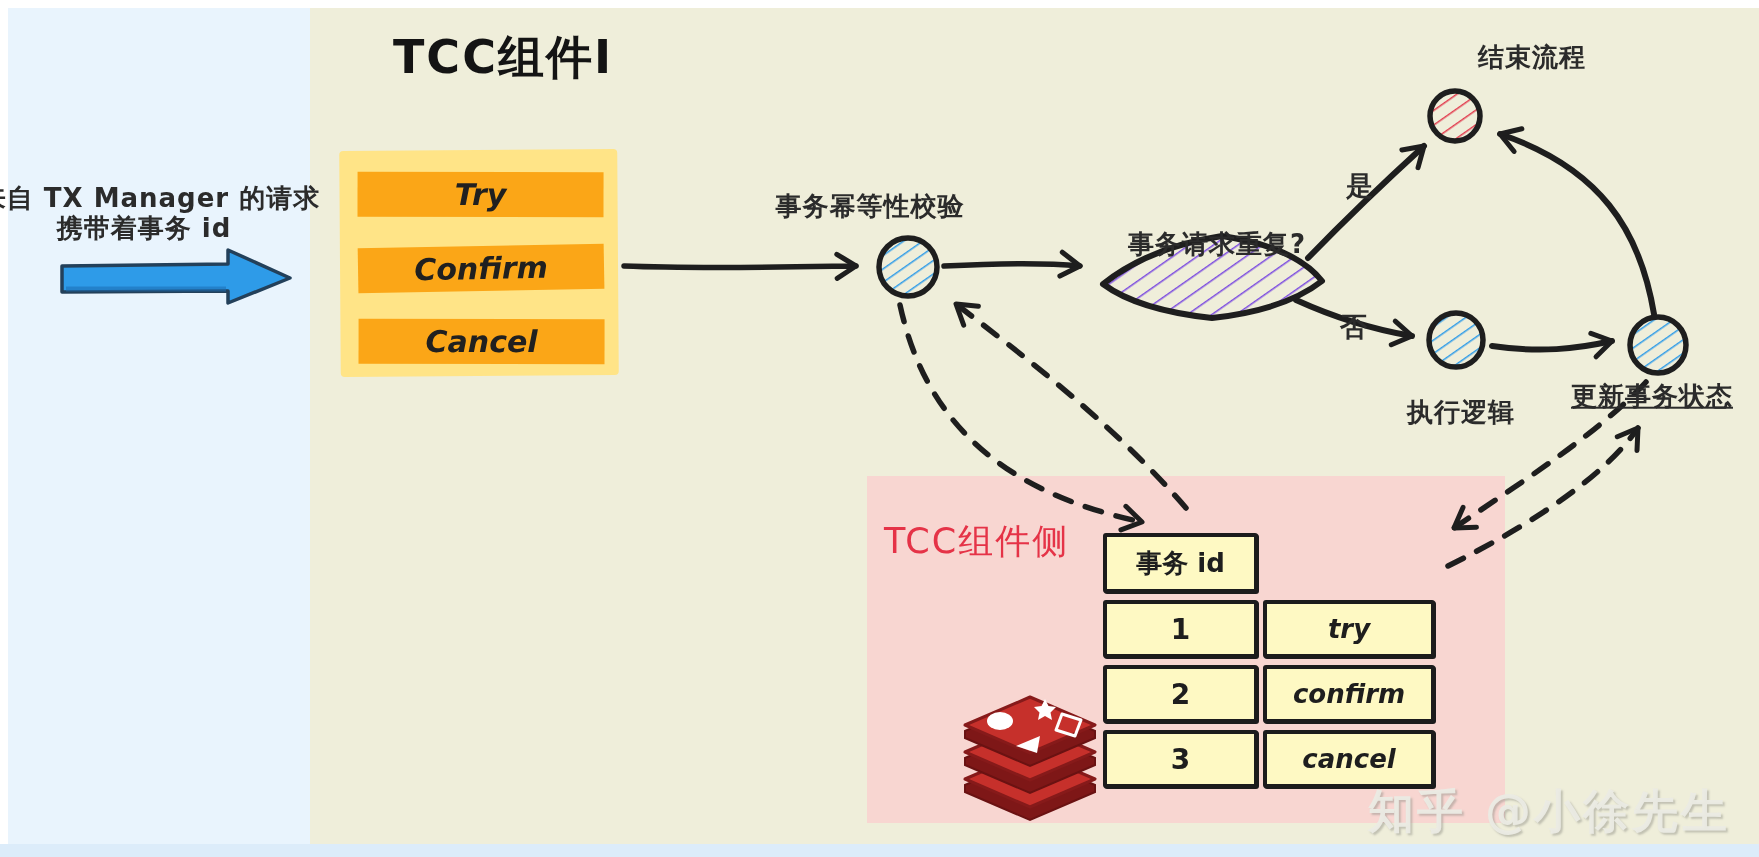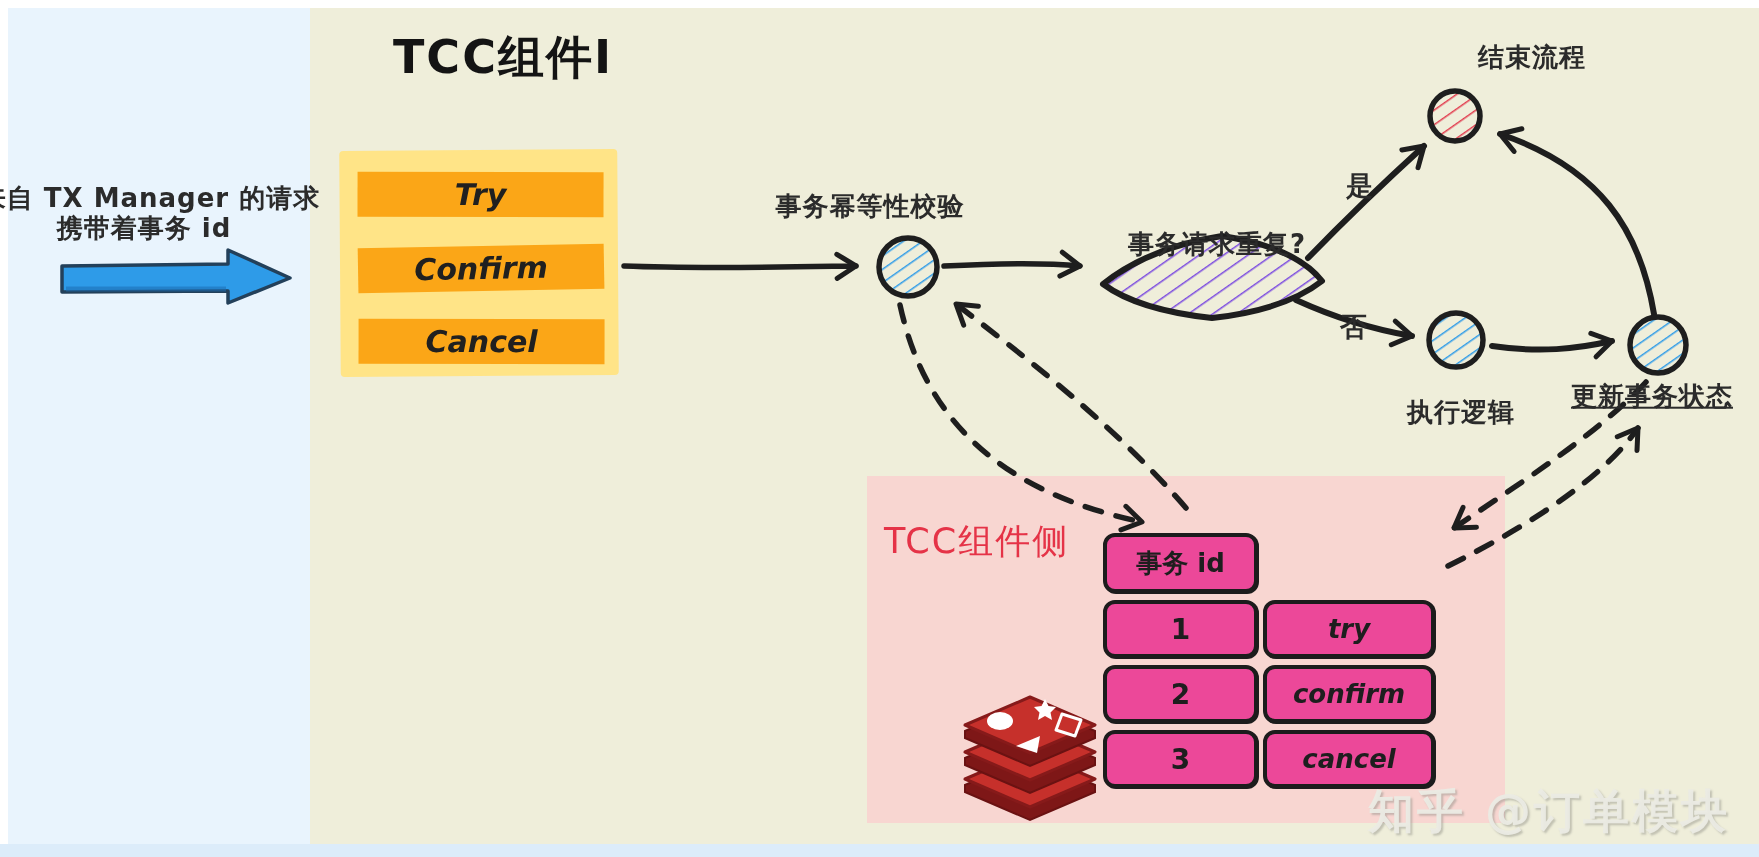--- a/index.html
+++ b/index.html
@@ -32,22 +32,22 @@
   .tcc-bar{position:absolute;left:18px;width:246px;height:45px;background:#fba617;
     display:flex;align-items:center;justify-content:center;
     font-size:30px;font-weight:bold;font-style:italic;color:#202020;transform:rotate(0.5deg);}
   .tcc-bar:nth-of-type(1){top:22px;}
   .tcc-bar:nth-of-type(2){top:96px;transform:rotate(-0.6deg);}
   .tcc-bar:nth-of-type(3){top:169px;}
 
   
   .tx-table{position:absolute;left:1103px;top:533px;}
   .tx-row{display:flex;gap:5px;margin-bottom:7px;}
-  .tx-cell{border:4px solid #1c1c1c;background:#ec4899;height:50px;
-    display:flex;align-items:center;justify-content:center;border-radius:12px;
+  .tx-cell{border:4px solid #1c1c1c;background:#fef9c3;height:50px;
+    display:flex;align-items:center;justify-content:center;border-radius:3px;
     box-shadow:1px 1px 0 #1c1c1c;}
   .tx-cell.c1{width:147px;}
   .tx-cell.c2{width:164px;}
   .tx-head{font-size:26px;font-weight:bold;height:52px;}
   .tx-num{font-size:28px;font-weight:bold;}
   .tx-en{font-size:26px;font-weight:bold;font-style:italic;}
 </style>
 </head>
 <body>
 
@@ -141,15 +141,15 @@
     <div class="tx-row">
       <div class="tx-cell tx-num c1">2</div>
       <div class="tx-cell tx-en c2">confirm</div>
     </div>
     <div class="tx-row">
       <div class="tx-cell tx-num c1">3</div>
       <div class="tx-cell tx-en c2">cancel</div>
     </div>
   </div>
 
-  <div class="lbl watermark" style="left:1368px;top:786px;">知乎 @订单模块</div>
+  <div class="lbl watermark" style="left:1368px;top:786px;">知乎 @小徐先生</div>
 
 </div>
 
 </body></html>

